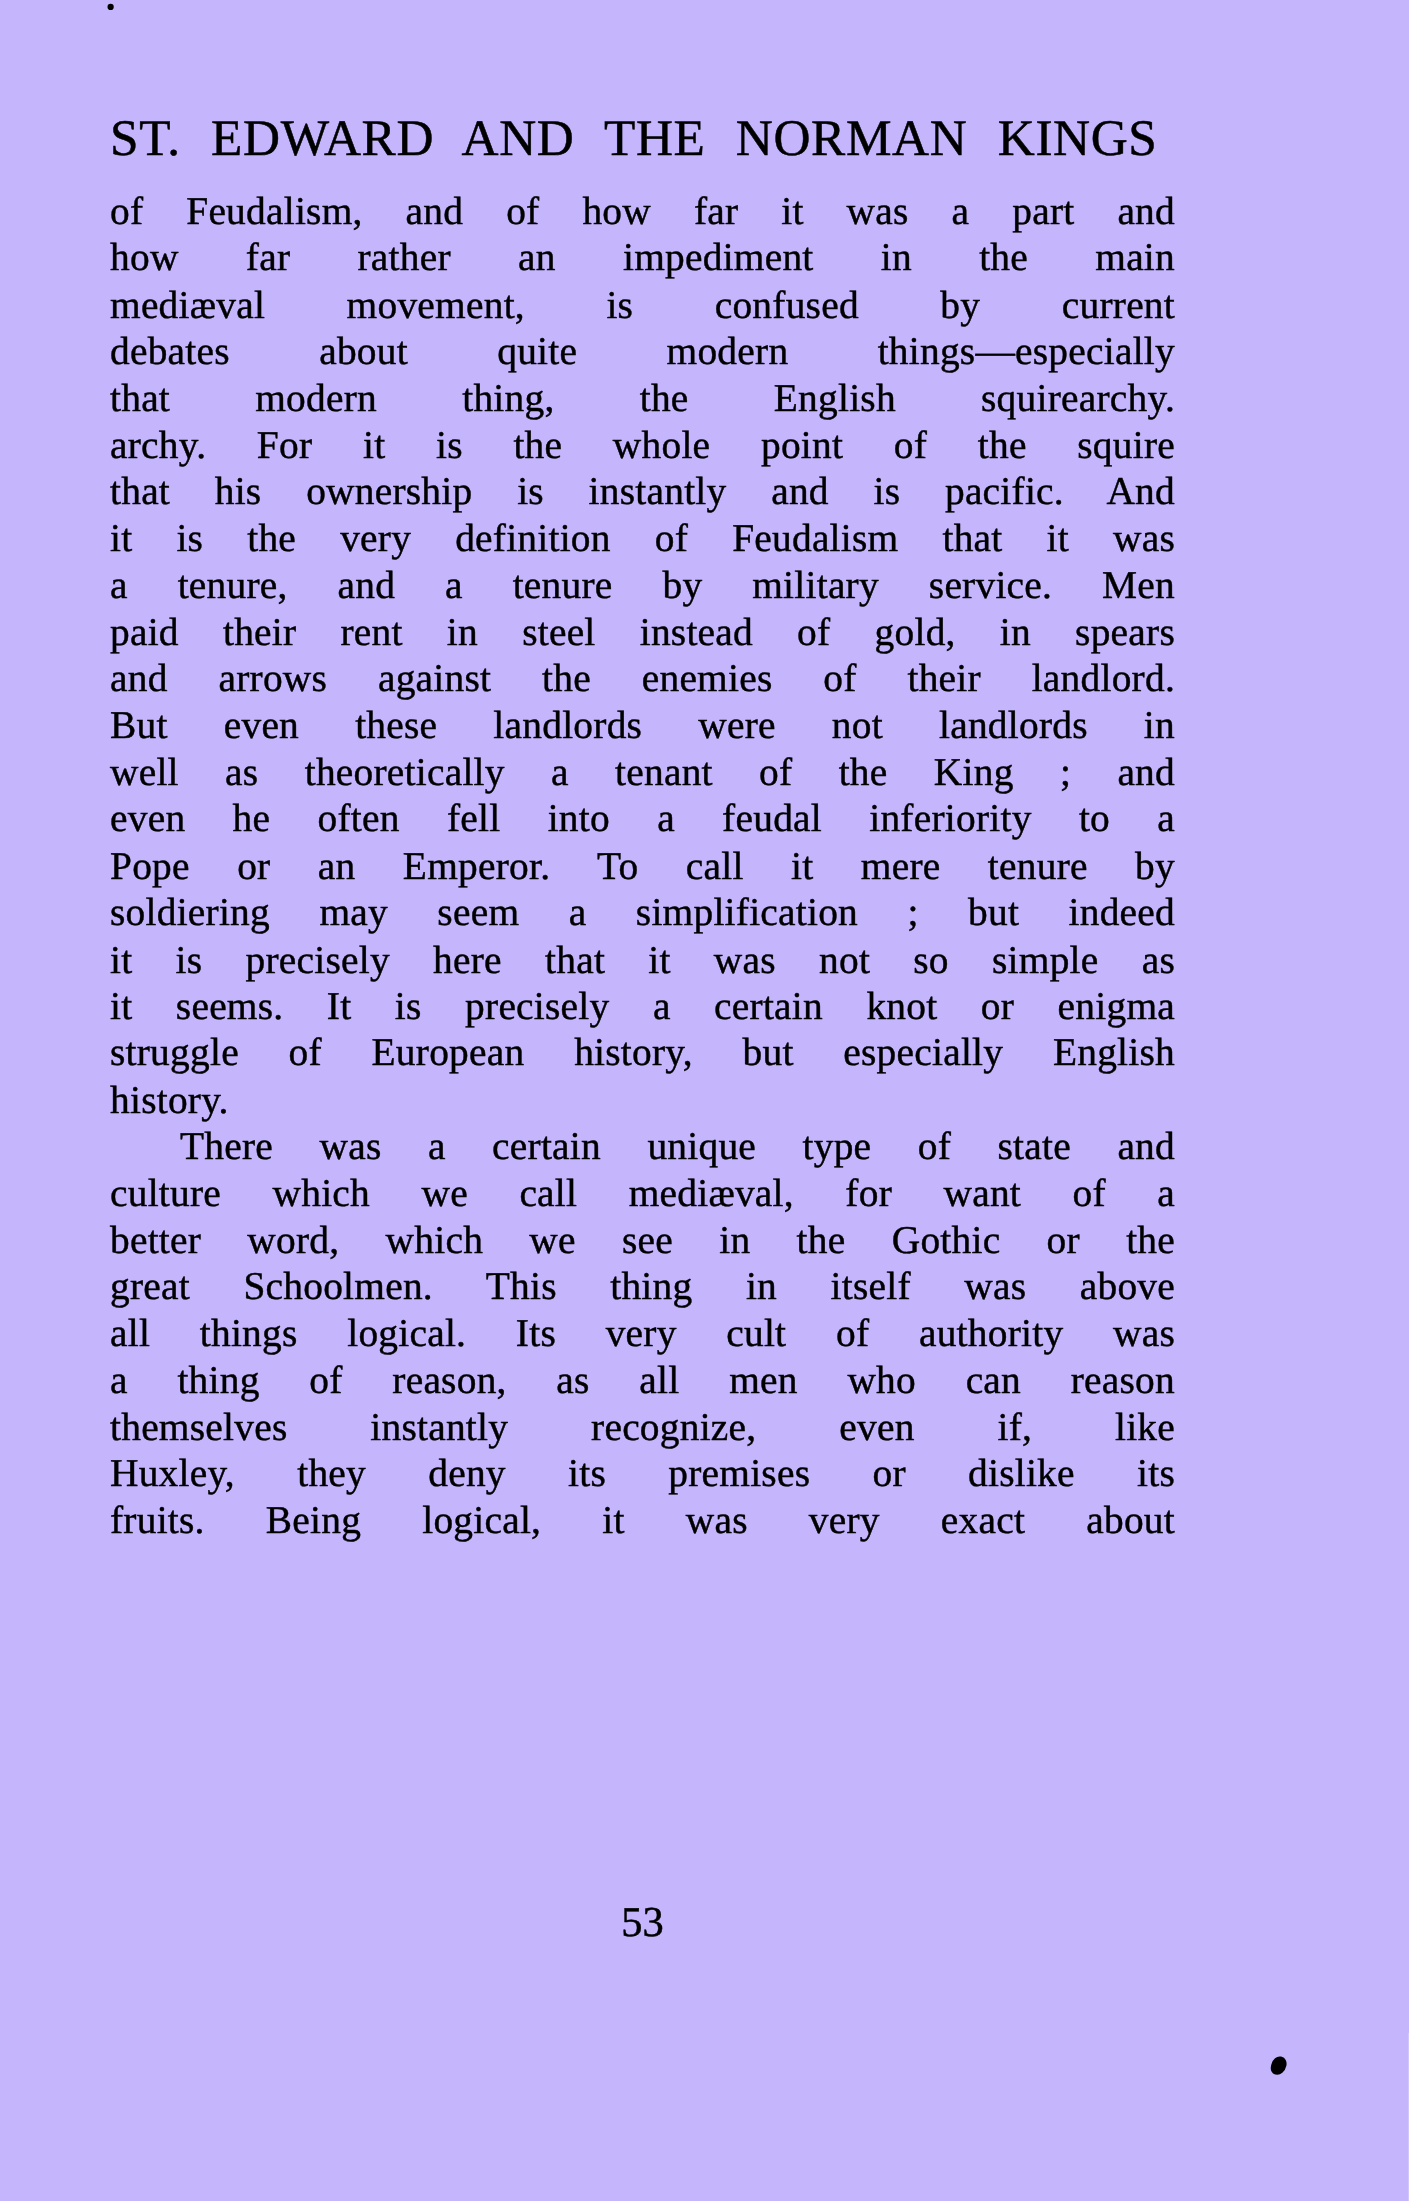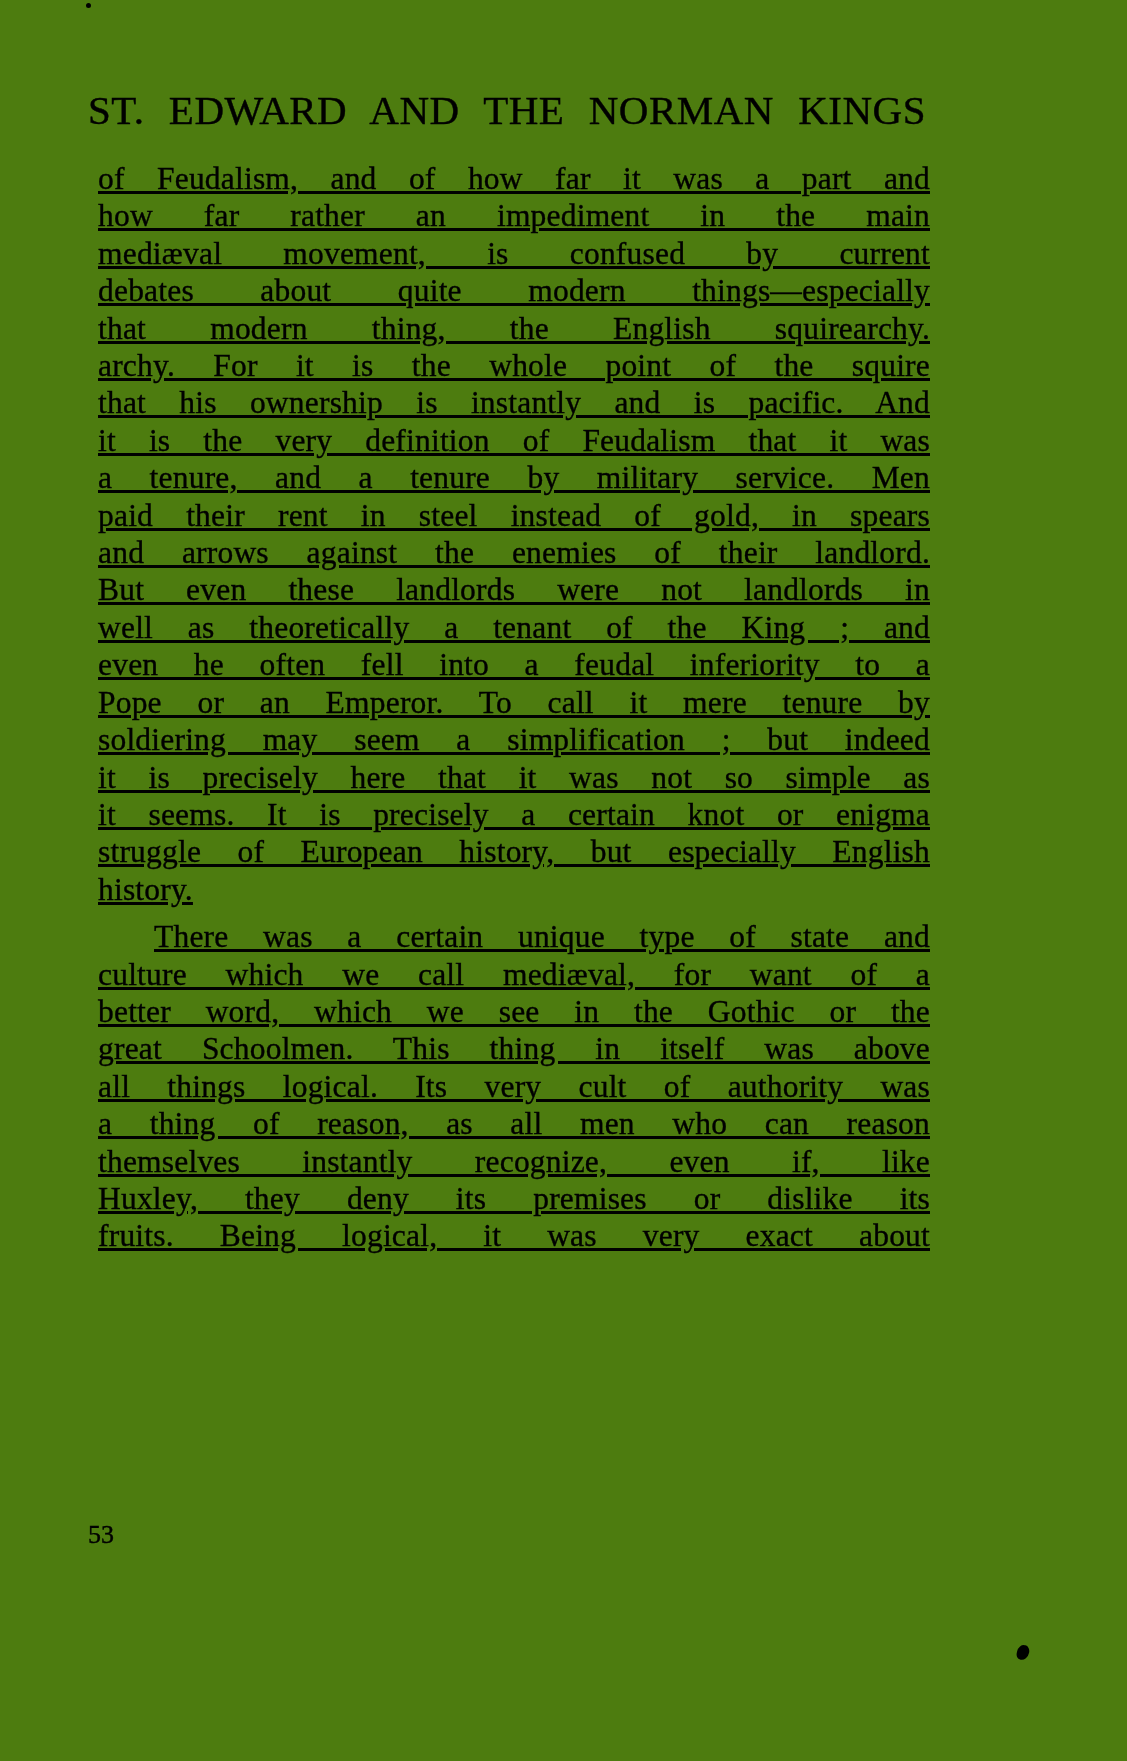--- a/index.html
+++ b/index.html
@@ -8,21 +8,21 @@
     width: 1127px;
     height: 1761px;
     background: #ffffff;
     overflow: hidden;
   }
   .page {
     position: absolute;
     inset: 0;
     width: 1127px;
     height: 1761px;
-    background: #4d7c0f;
+    background: #c4b5fd;
     color: #000000;
     font-family: "Liberation Serif", "DejaVu Serif", serif;
   }
   .running-header {
     position: absolute;
     left: 88px;
     top: 88px;
     width: 838px;
     font-size: 41px;
     line-height: 44px;
@@ -37,39 +37,39 @@
   .text-block {
     position: absolute;
     left: 88px;
     top: 150px;
     width: 852px;
     font-size: 31.5px;
     line-height: 37.4px;
     letter-spacing: 0.2px;
     -webkit-text-stroke: 0.35px #000;
   }
-  .para { margin: 10px; text-decoration: underline; }
+  .para { margin: 0; }
   .line {
     text-align: justify;
     text-align-last: justify;
   }
   .line.no-just {
     text-align: center;
     text-align-last: left;
   }
   .line.indent {
     text-indent: 56px;
   }
   .page-number {
     position: absolute;
     left: 88px;
     top: 1520px;
     width: 852px;
-    text-align: left;
-    font-size: 26px;
+    text-align: center;
+    font-size: 34px;
     -webkit-text-stroke: 0.4px #000;
   }
   .speck {
     position: absolute;
     background: #000000;
   }
   .speck-top {
     left: 86px;
     top: 3px;
     width: 5px;

